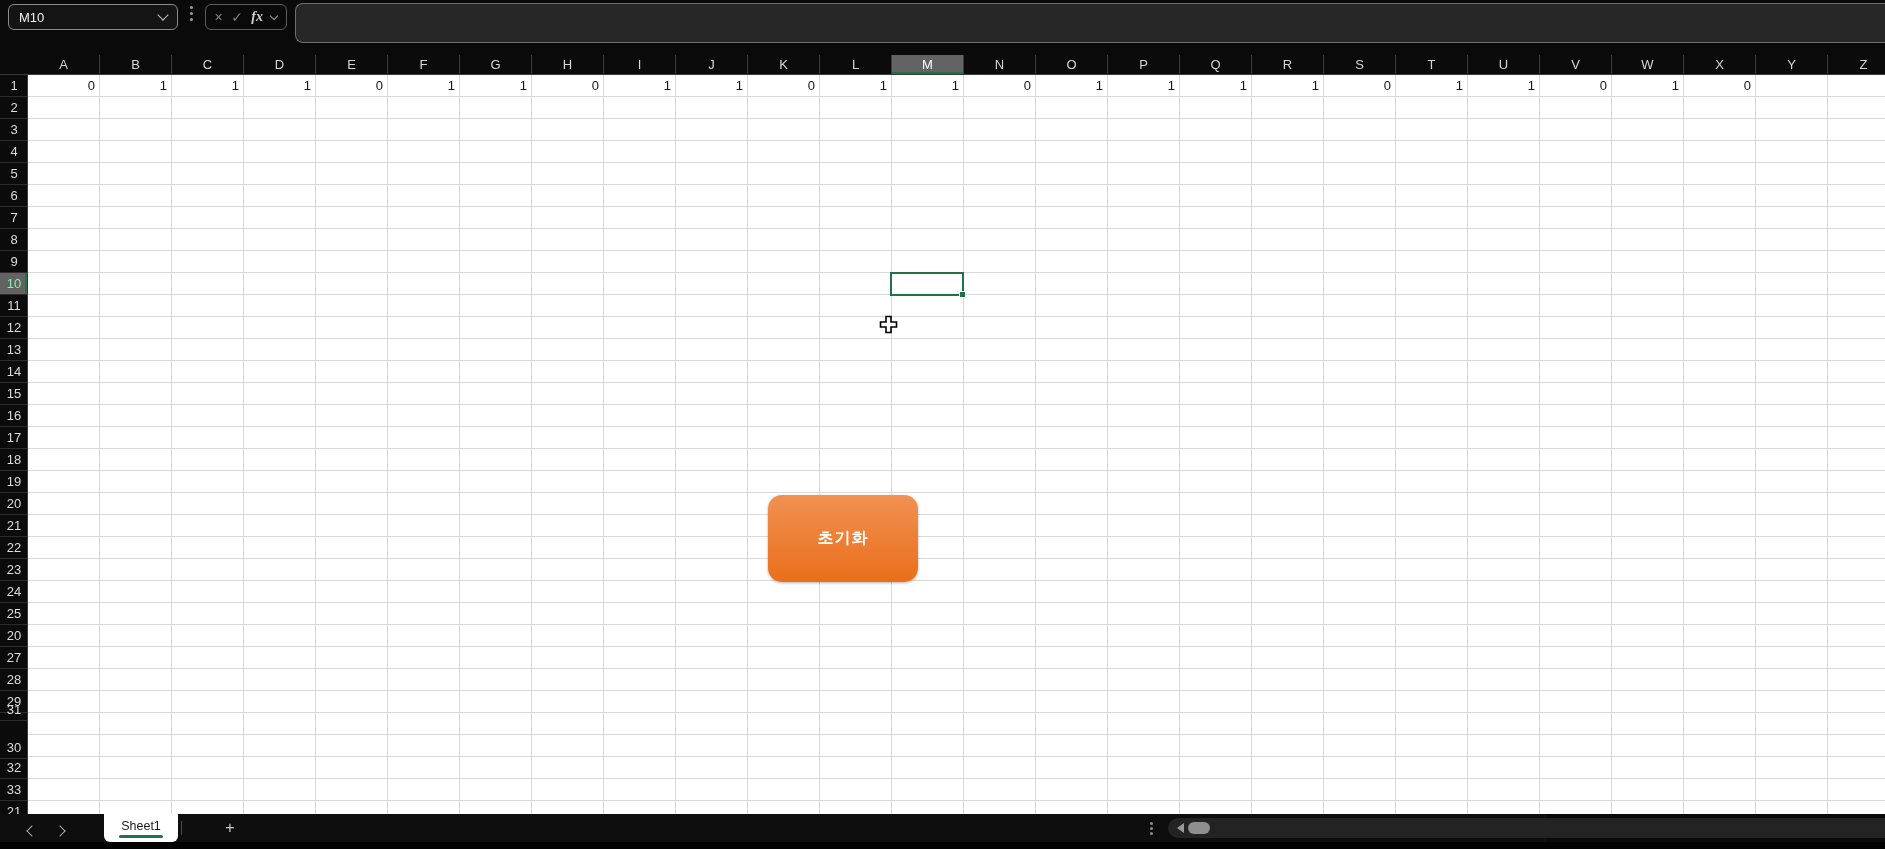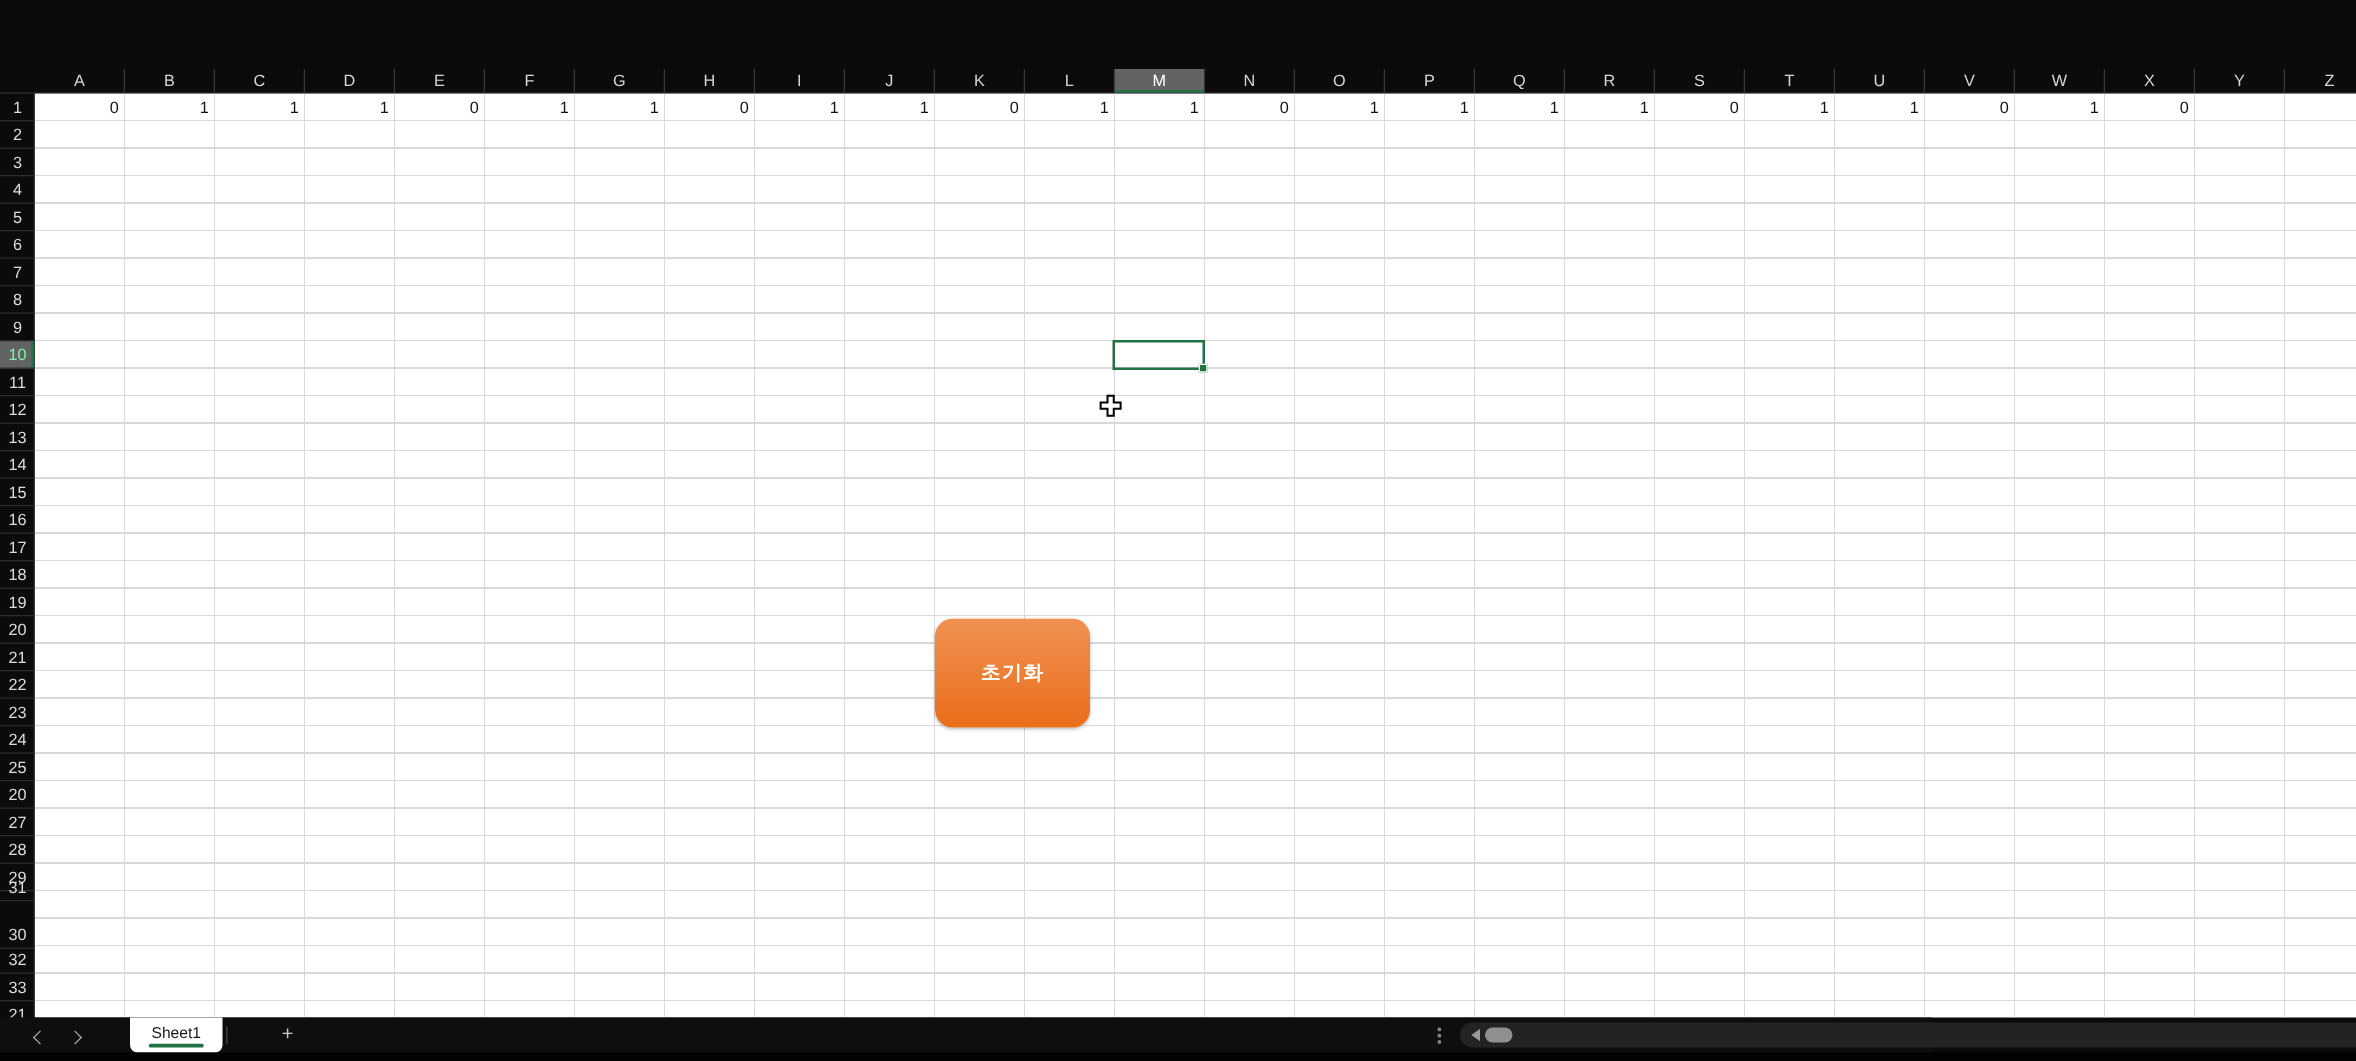--- a/index.html
+++ b/index.html
@@ -57,21 +57,21 @@
   .fill-handle{position:absolute;right:-4px;bottom:-4px;width:7px;height:7px;
                background:var(--green);border:1px solid #fff;}
   .cursor{position:absolute;left:879px;top:315px;z-index:9;}
 
   
   .shape-btn{position:absolute;top:495px;height:87px;border:none;border-radius:14px;color:#fff;
              font-weight:bold;font-size:16px;letter-spacing:1px;z-index:6;
              font-family:"Liberation Sans","DejaVu Sans",sans-serif;
              box-shadow:0 1px 3px rgba(0,0,0,.3);}
   .btn-pattern{left:528px;width:149px;}
-  .btn-reset{left:748px;width:124px;}
+  .btn-reset{left:768px;width:150px;}
 
   
   .tabbar{position:absolute;left:0;top:814px;width:1546px;height:28px;background:#0e0e0e;padding-left:40px;}
   .nav{position:absolute;top:7px;width:16px;height:14px;}
   .nav .chev{border-color:#a8a8a8;width:8px;height:8px;}
   .nav.prev{left:24px;} .nav.prev .chev{transform:rotate(135deg);margin-left:4px;}
   .nav.next{left:56px;} .nav.next .chev{transform:rotate(-45deg);}
   .tab{position:absolute;left:104px;top:0;width:74px;height:28px;background:#fff;
        border-radius:0 0 6px 6px;color:#1a1a1a;font-size:12.5px;text-align:center;
        line-height:24px;}
@@ -89,20 +89,36 @@
             border-right:7px solid #9a9a9a;}
   .sb-thumb{position:absolute;left:20px;top:4px;width:22px;height:12px;background:#8f8f8f;
             border-radius:6px;}
   .bottom-strip{position:absolute;left:0;top:842px;width:1885px;height:7px;background:#020202;}
 </style>
 </head>
 <body>
 
 <div class="app">
 
+  <div class="topbar">
+    <div class="name-box">
+      <span class="nb-text">M10</span>
+      <span class="chev"></span>
+    </div>
+    <span class="vdots"></span>
+    <div class="fx-group">
+      <span class="fxi">×</span>
+      <span class="fxi">✓</span>
+      <span class="fxi fx">fx</span>
+      <span class="chev"></span>
+    </div>
+    <div class="formula-input">
+      <span></span>
+    </div>
+  </div>
 
   <div class="corner">
     <span class="tri"></span>
   </div>
   <div class="col-headers" id="colHeaders">
       <div class="ch" style="left: 28px; width: 72px;">A</div>
       <div class="ch" style="left: 100px; width: 72px;">B</div>
       <div class="ch" style="left: 172px; width: 72px;">C</div>
       <div class="ch" style="left: 244px; width: 72px;">D</div>
       <div class="ch" style="left: 316px; width: 72px;">E</div>

